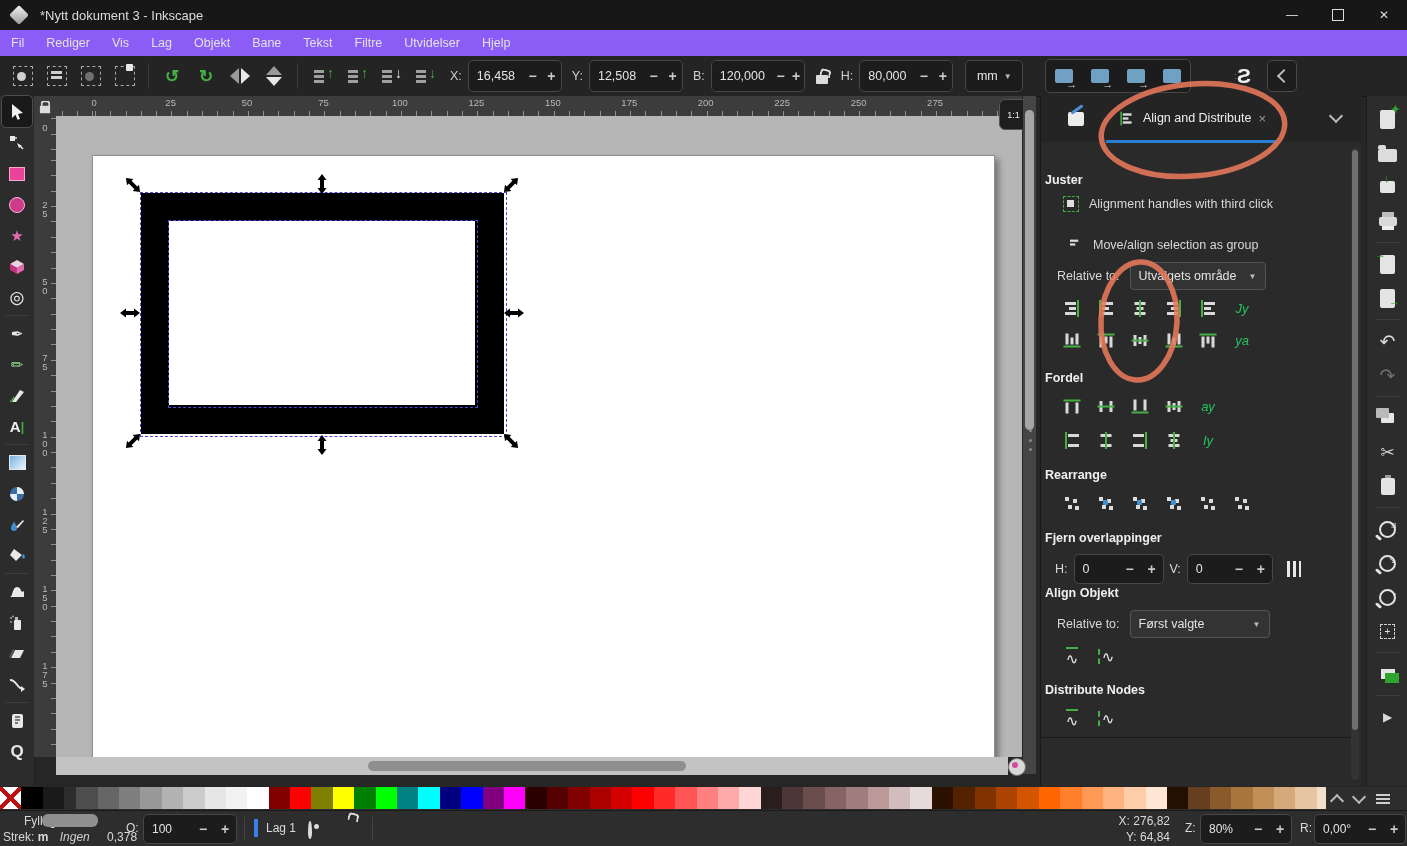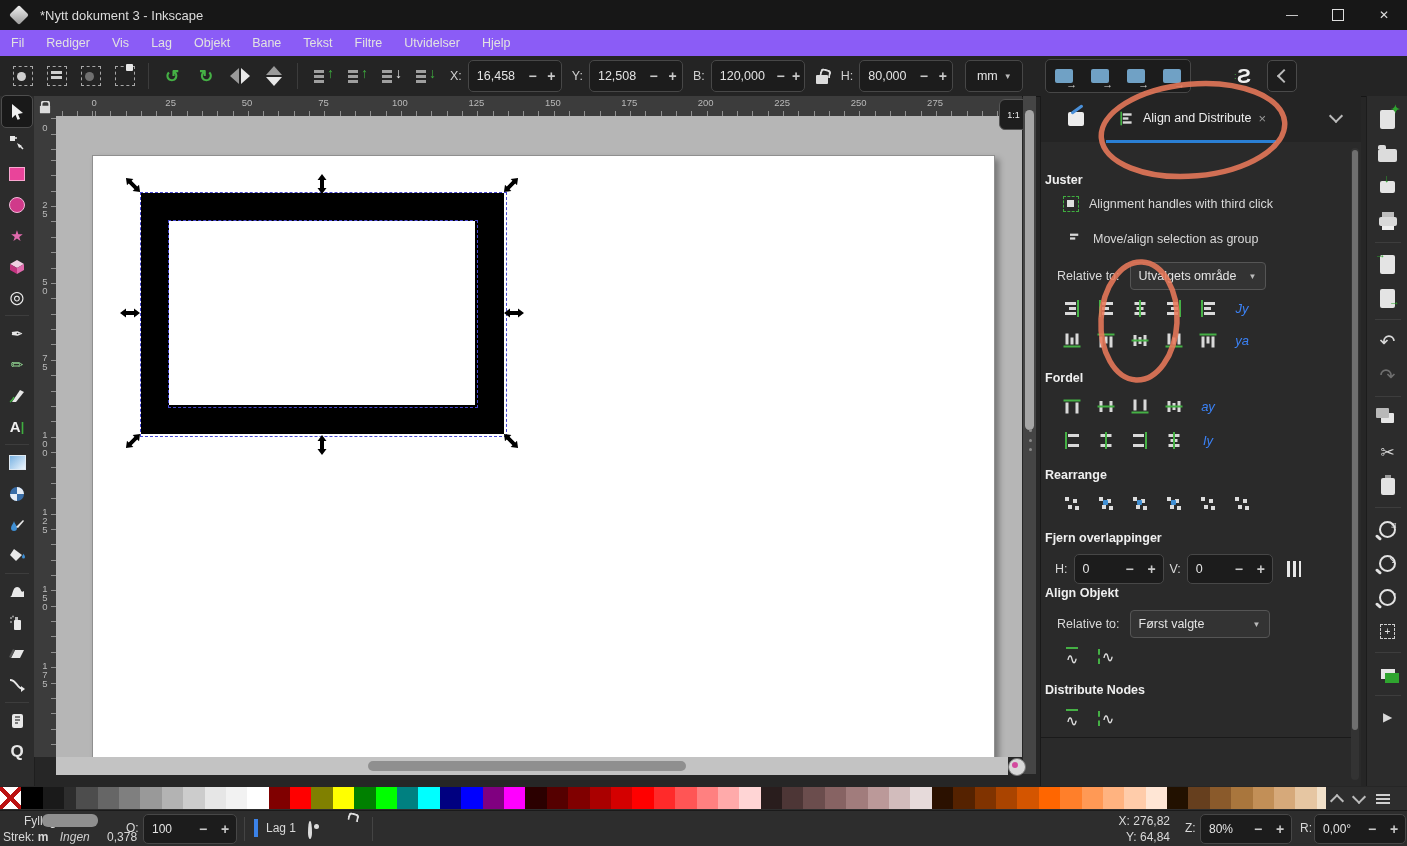--- a/index.html
+++ b/index.html
@@ -112,21 +112,21 @@
   .gbars .b1{top:2px;width:11px;left:6px;}
   .gbars .b2{top:7px;width:7px;left:6px;}
   .gbars .b3{top:12px;width:11px;left:6px;}
   .gbars .ln{position:absolute;top:0;bottom:0;width:2px;background:#45b045;left:3px;}
   .gb-c .ln{left:9px;}
   .gb-c i{left:50%!important;transform:translateX(-50%);}
   .gb-r .ln{left:auto;right:3px;}
   .gb-r i{left:auto!important;right:6px;}
   .gb-v{transform:rotate(90deg);}
   .pbtn{width:30px;height:24px;display:flex;align-items:center;justify-content:center;border-radius:3px;}
-  .ptxt{color:#3b82f6;font-size:13px;font-style:italic;}
+  .ptxt{color:#22c55e;font-size:13px;font-style:italic;}
   .dd{display:inline-flex;align-items:center;justify-content:space-between;height:26px;background:#333;border:1px solid #555;border-radius:4px;color:#e3e3e3;padding:0 8px;gap:8px;}
   .rr-ic{position:relative;width:16px;height:14px;}
   .rr-ic::before{content:"";position:absolute;left:1px;top:1px;width:4px;height:4px;background:#dcdcdc;box-shadow:8px 2px 0 #dcdcdc,3px 8px 0 #dcdcdc,10px 9px 0 #dcdcdc;}
   .rr-ic.acc::after{content:"";position:absolute;left:5px;top:4px;width:5px;height:5px;background:#3f8fd4;border-radius:1px;}
   .illic{width:14px;height:16px;background:repeating-linear-gradient(90deg,#e8e8e8 0 3px,transparent 3px 6px);}
   .squig{font-size:15px;color:#e0e0e0;border-left:2px dashed #45b045;padding-left:2px;line-height:1;}
   .squig.h{border-left:none;border-top:2px dashed #45b045;padding:2px 0 0 0;}
   .ordne{position:absolute;left:64px;top:648px;width:170px;height:34px;background:#2f2f2f;border:1px solid #5a5a5a;border-radius:4px;color:#e6e6e6;display:flex;align-items:center;justify-content:center;}
   .psb{position:absolute;right:2px;top:52px;width:8px;height:632px;background:#333;border-radius:4px;}
   .psb .thumb{position:absolute;left:1px;top:2px;width:6px;height:580px;background:#6f6f6f;border-radius:3px;}
@@ -535,21 +535,21 @@
       <div class="pchev">
           <span class="chev"></span>
         </div>
     </div>
 
     <div class="sect" style="top:77px">Juster</div>
     <div class="prow" style="left:22px;top:100px">
       <span class="optic"></span>
       <span>Alignment handles with third click</span>
     </div>
-    <div class="prow" style="left:22px;top:134px">
+    <div class="prow" style="left:22px;top:140px">
       <span class="gbars gb-l" style="transform:scale(.75)">
           <i class="b1"></i>
           <i class="b2"></i>
           <span class="ln" style="background:#3fae3f;height:4px;top:auto;bottom:0;width:100%;left:0;opacity:.0"></span>
         </span>
       <span>Move/align selection as group</span>
     </div>
     <div class="prow" style="left:16px;top:166px">
       <span>Relative to:</span>
       <span class="dd" style="width:118px">

